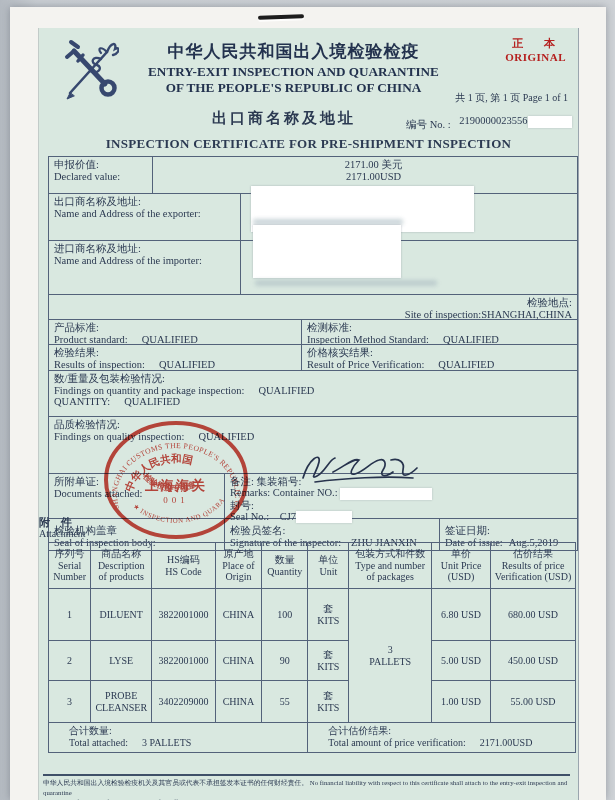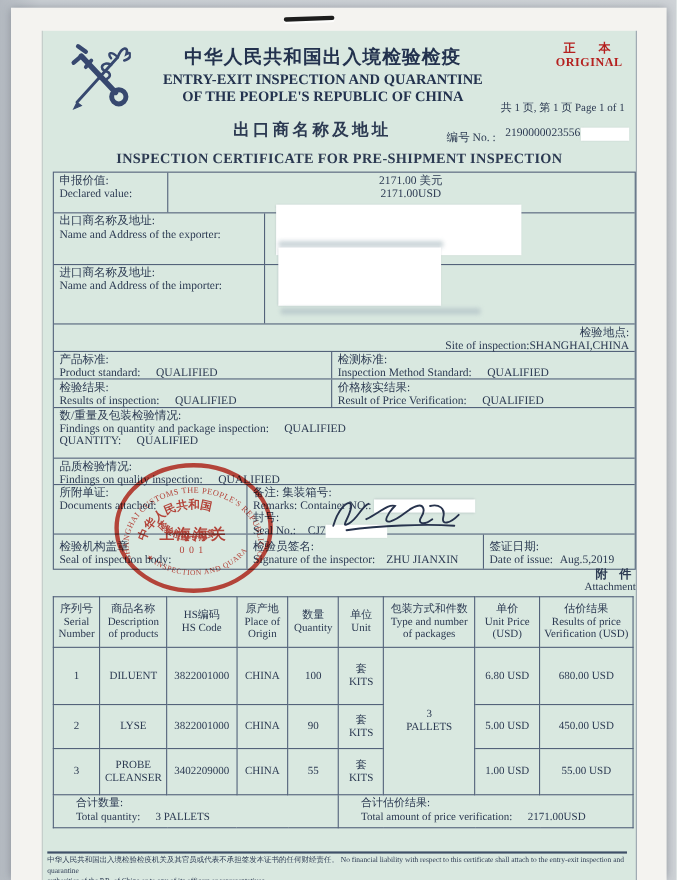--- a/index.html
+++ b/index.html
@@ -46,21 +46,21 @@
   
   .main-table{position:absolute;left:9px;top:128px;width:528px;
     border:1px solid #53627a;font-size:10.5px;line-height:11.5px;}
   .mrow{display:flex;box-sizing:border-box;}
   .mrow + .mrow{border-top:1px solid #53627a;}
   .mcell{box-sizing:border-box;padding:2px 5px 0 5px;}
   .mcell.bl{border-left:1px solid #53627a;}
   .val{margin-left:14px;}
   .val2{}
   
-  .attach-heading{position:absolute;left:0;right:0;top:488px;text-align:right;line-height:12px;}
+  .attach-heading{position:absolute;left:0;right:0;top:488px;text-align:left;line-height:12px;}
   .attach-heading .zh{font-size:11px;font-weight:bold;letter-spacing:4px;}
   .attach-heading .en{font-size:10px;}
   .attach-table{position:absolute;left:9px;top:514px;width:528px;border-collapse:collapse;
     table-layout:fixed;font-size:10px;line-height:11.5px;}
   .attach-table td,.attach-table th{border:1px solid #53627a;text-align:center;
     font-weight:normal;padding:2px 2px;vertical-align:middle;}
   .attach-table .totals td{text-align:left;padding:2px 20px;vertical-align:top;}
   
   .redact-box{position:absolute;background:#ffffff;box-shadow:0 0 2px rgba(110,120,135,.45);}
   .smudge{position:absolute;background:#aebec4;filter:blur(2px);opacity:.65;border-radius:2px;}
@@ -178,21 +178,21 @@
       </div>
     </div>
 
     <div class="mrow" style="height:24px;">
       <div class="mcell" style="flex:1;">
         <div>品质检验情况:</div>
         <div><span>Findings on quality inspection:</span><span class="val">QUALIFIED</span></div>
       </div>
     </div>
 
-    <div class="mrow" style="height:45px;">
+    <div class="mrow" style="height:45px;margin-top:33px;">
       <div class="mcell" style="width:175px;">
         <div>所附单证:</div>
         <div>Documents attached:</div>
       </div>
       <div class="mcell bl" style="flex:1;line-height:11px;">
         <div>备注: 集装箱号:</div>
         <div><span>Remarks: Container NO.:</span> <span class="redact-inline" style="width:92px;"></span></div>
         <div>封号:</div>
         <div><span>Seal No.:</span> <span class="val" style="margin-left:8px;">CJ7</span><span class="redact-inline" style="width:56px;"></span></div>
       </div>
@@ -309,21 +309,21 @@
       <td>
             <div>套</div>
             <div>KITS</div>
           </td>
       <td>1.00 USD</td>
       <td>55.00 USD</td>
     </tr>
     <tr class="totals" style="height:30px;">
       <td colspan="5">
         <div>合计数量:</div>
-        <div><span>Total quantity:</span><span class="val">3 PALLETS</span></div>
+        <div><span>Total attached:</span><span class="val">3 PALLETS</span></div>
       </td>
       <td colspan="4">
         <div>合计估价结果:</div>
         <div><span>Total amount of price verification:</span><span class="val">2171.00USD</span></div>
       </td>
     </tr>
   </tbody>
     </table>
 
   <div class="redact-box" style="left:212px;top:158px;width:223px;height:46px;"></div>

